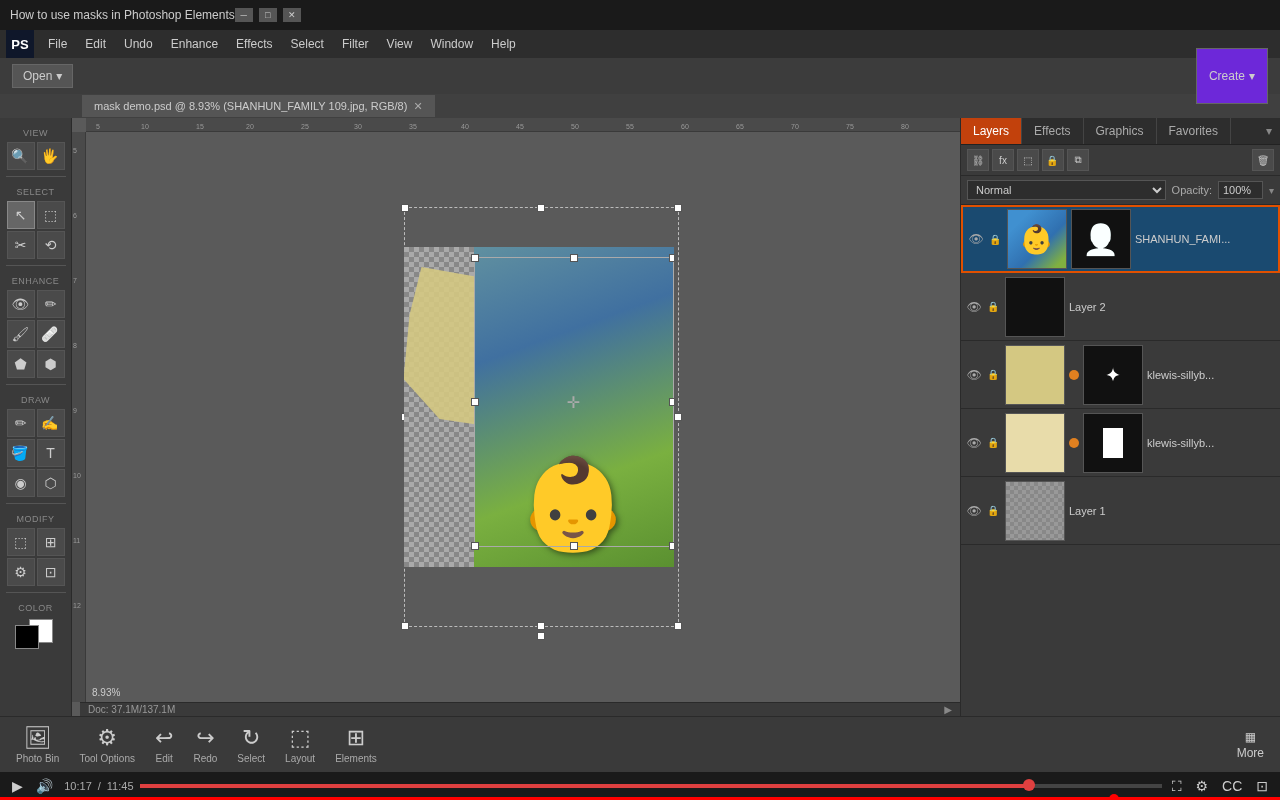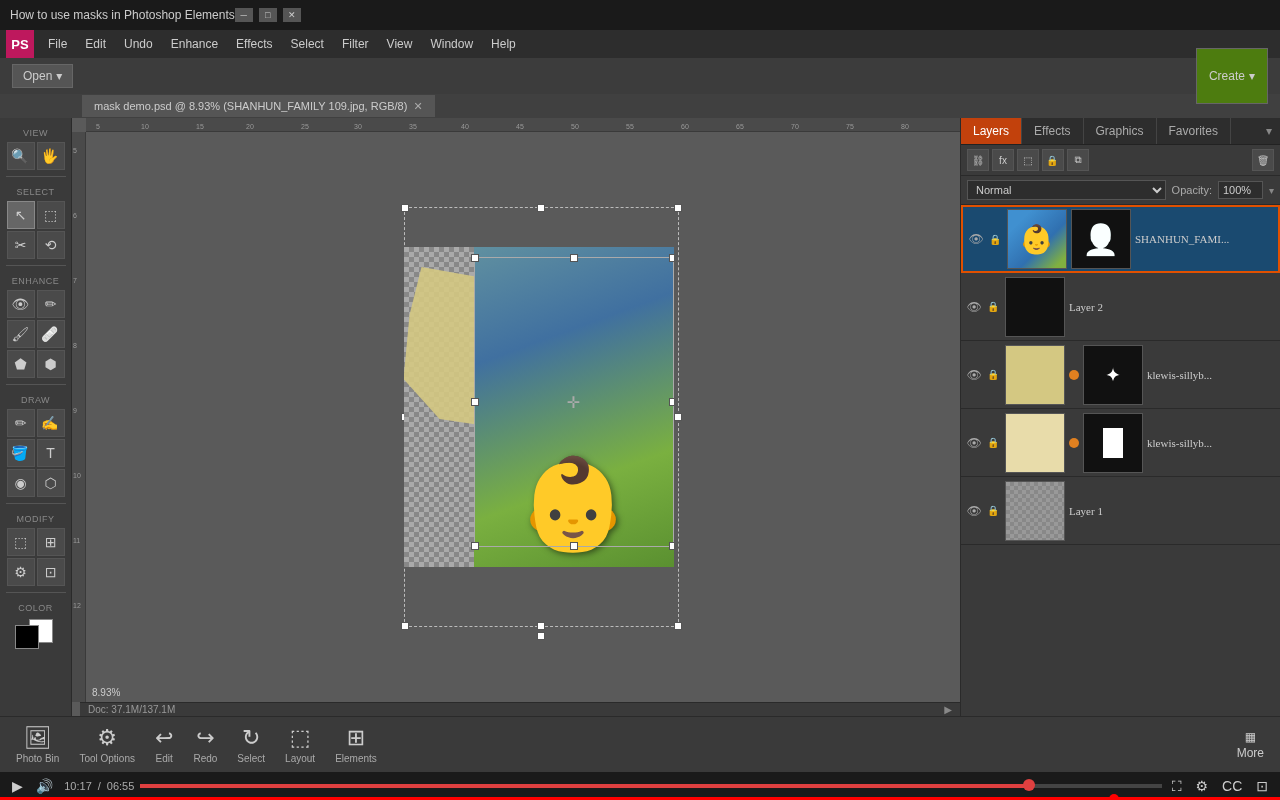--- a/index.html
+++ b/index.html
@@ -30,21 +30,21 @@
     #menu-bar {
       height: 28px;
       background: #2d2d2d;
       display: flex;
       align-items: center;
       padding: 0 6px;
       gap: 2px;
     }
     .app-icon {
       width: 28px; height: 28px;
-      background: #be185d;
+      background: #0f172a;
       display: flex; align-items: center; justify-content: center;
       color: #fff; font-weight: bold; font-size: 13px;
       margin-right: 4px;
     }
     .menu-item {
       padding: 4px 8px;
       color: #ccc;
       cursor: pointer;
       font-size: 12px;
     }
@@ -80,21 +80,21 @@
       color: #aaa;
       cursor: pointer;
       font-size: 13px;
       border-right: 1px solid #444;
     }
     .mode-btn.active {
       background: #555;
       color: #fff;
     }
     #create-btn {
-      background: #4d7c0f;
+      background: #6d28d9;
       border: 1px solid #666;
       color: #ccc;
       padding: 20px 12px;
       cursor: pointer;
       font-size: 12px;
       display: flex; align-items: center; gap: 4px;
     }
 
     
     #doc-tab-bar {
@@ -383,21 +383,20 @@
       display: flex; align-items: center; justify-content: center;
       overflow: hidden;
     }
     .layer-name {
       font-size: 11px;
       color: #ccc;
       flex: 1;
       overflow: hidden;
       text-overflow: ellipsis;
       white-space: nowrap;
-      font-family: Liberation Serif, serif;
     }
 
     
     .checker-sm {
       background-image:
         linear-gradient(45deg, #888 25%, transparent 25%),
         linear-gradient(-45deg, #888 25%, transparent 25%),
         linear-gradient(45deg, transparent 75%, #888 75%),
         linear-gradient(-45deg, transparent 75%, #888 75%);
       background-size: 8px 8px;
@@ -851,21 +850,21 @@
     <span class="icon">▦</span>
     <span class="label">More</span>
   </div>
 </div>
 
 <div id="video-controls">
   <button class="vc-btn">▶</button>
   <button class="vc-btn">🔊</button>
   <span class="time-display">10:17</span>
   <span class="time-display"> / </span>
-  <span class="time-display">06:55</span>
+  <span class="time-display">11:45</span>
   <div id="progress-bar-bg">
     <div id="progress-bar-fill" style="width:87%;"></div>
     <div id="progress-knob" style="left:calc(87% - 6px);"></div>
   </div>
   <button class="vc-btn">⛶</button>
   <button class="vc-btn">⚙</button>
   <button class="vc-btn">CC</button>
   <button class="vc-btn">⊡</button>
 </div>
 

